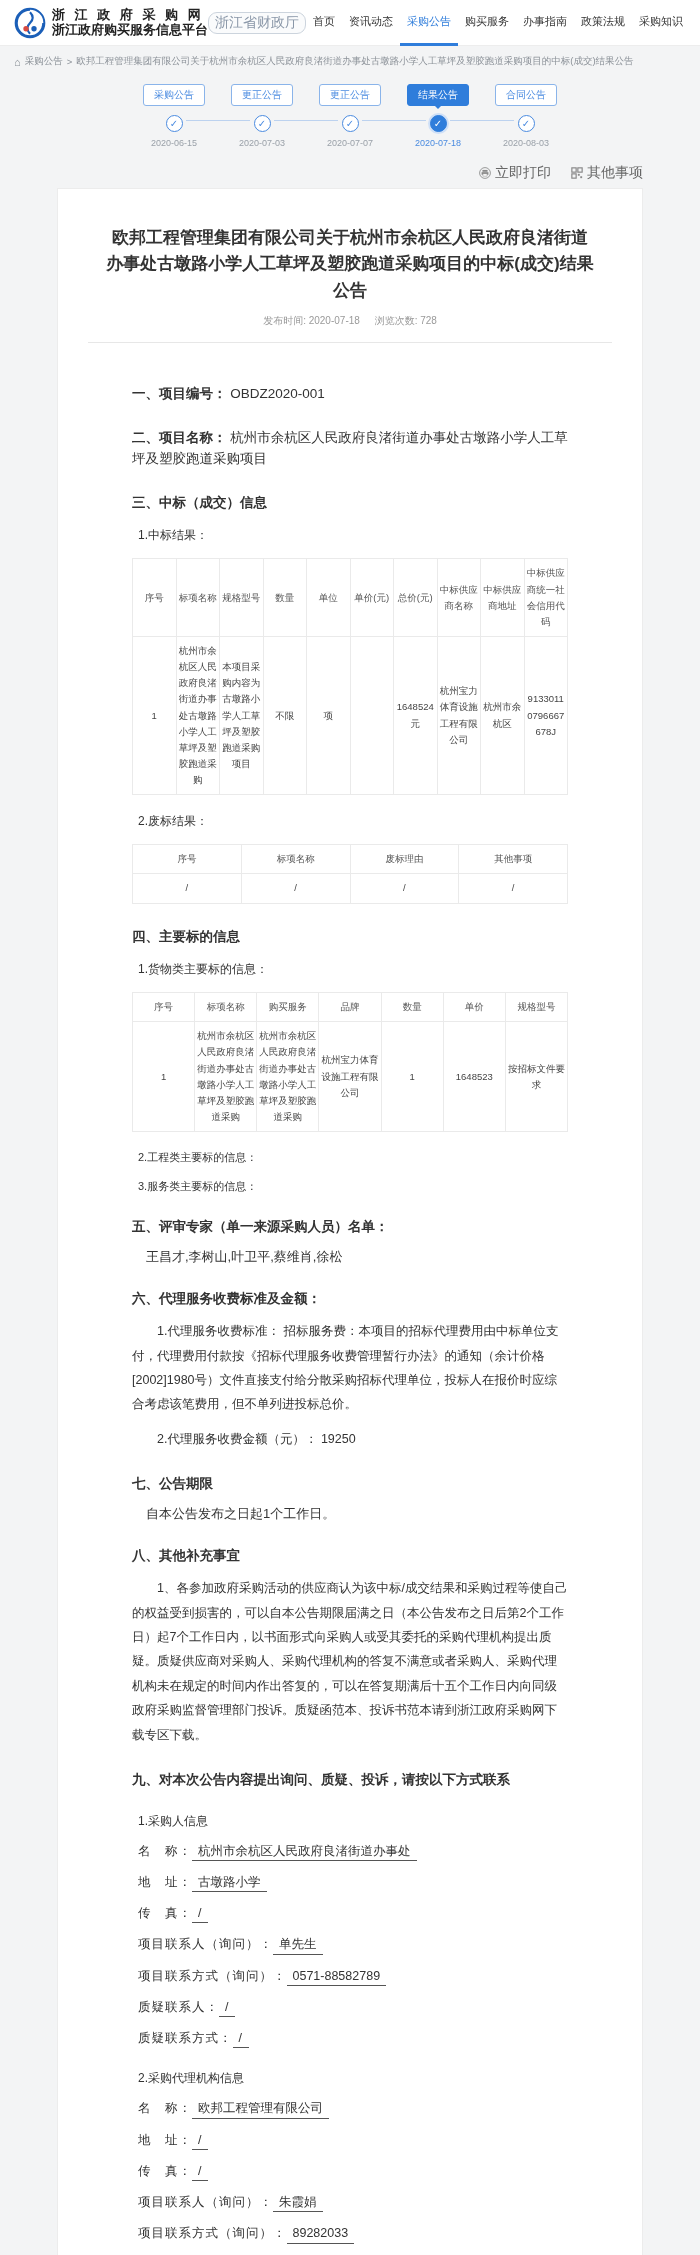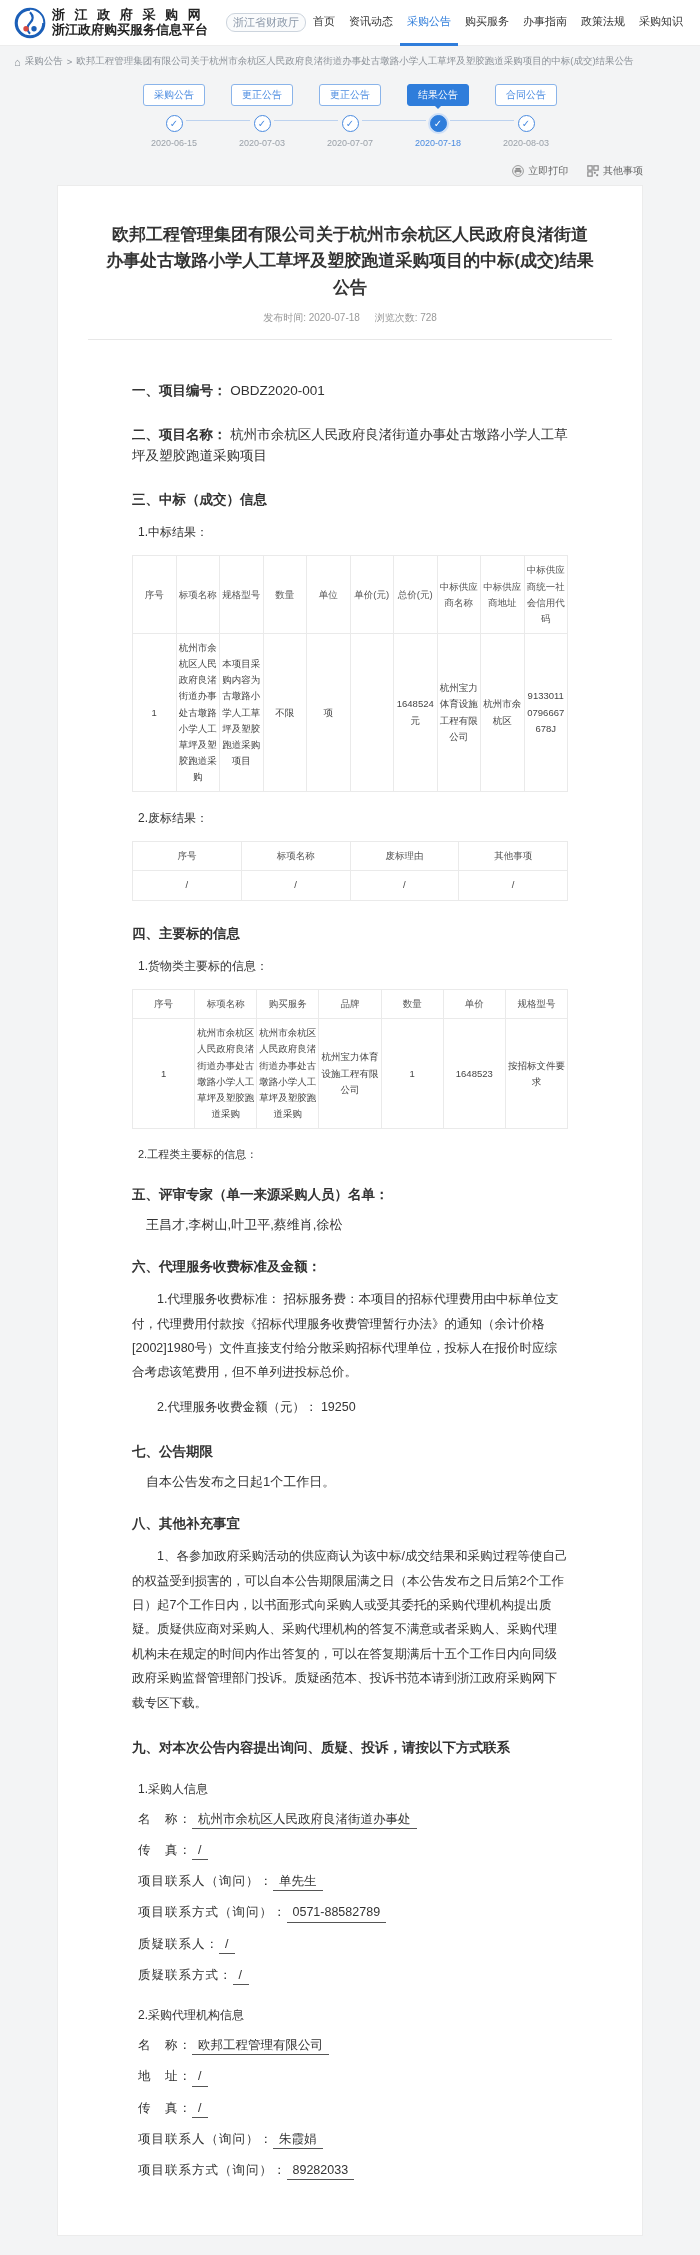--- a/index.html
+++ b/index.html
@@ -4,21 +4,21 @@
 <style>
   * { box-sizing: border-box; margin: 0; padding: 0; }
   html,body { width: 700px; background:#f3f4f5; font-family:"Liberation Sans","DejaVu Sans",sans-serif; color:#333; }
 
   
   .site-header { background:#fff; height:46px; display:flex; align-items:center; padding:0 8px 0 14px; border-bottom:1px solid #ededed; }
   .logo-wrap { width:32px; height:32px; flex:0 0 auto; }
   .site-titles { margin-left:6px; line-height:1.15; }
   .site-title1 { font-size:13px; font-weight:bold; letter-spacing:3px; color:#222; white-space:nowrap; }
   .site-title2 { font-size:13px; font-weight:bold; color:#222; white-space:nowrap; }
-  .org-badge { margin-left:18px; font-size:11px; color:#8a97a8; border:1px solid #ccd4dd; border-radius:9px; padding:1px 6px; white-space:nowrap; background:#fafbfc; }
+  .org-badge { margin-left:0; font-size:14px; color:#8a97a8; border:1px solid #ccd4dd; border-radius:9px; padding:1px 6px; white-space:nowrap; background:#fafbfc; }
   .main-nav { margin-left:auto; display:flex; align-items:stretch; height:46px; overflow:hidden; }
   .nav-item { font-size:11px; color:#333; display:flex; align-items:center; padding:16px 7px; cursor:pointer; border-bottom:3px solid transparent; white-space:nowrap; }
   .nav-item.active { color:#2f7ddb; border-bottom-color:#2f7ddb; }
 
   
   .breadcrumb-bar { padding:9px 14px 6px; font-size:9.5px; color:#8b9198; display:flex; align-items:center; gap:4px; }
   .home-icon { font-size:11px; color:#8b9198; }
   .crumb-root { color:#8b9198; cursor:pointer; }
   .crumb-current { color:#8b9198; white-space:nowrap; overflow:hidden; }
 
@@ -28,21 +28,21 @@
   .tl-step:not(:first-child)::before { content:""; position:absolute; top:36px; left:calc(-50% + 12px); width:calc(100% - 24px); height:1px; background:#bcd2ef; }
   .tl-pill { display:inline-block; font-size:10px; color:#4a8be0; background:#fff; border:1px solid #8ab4ea; border-radius:3px; padding:3px 10px; cursor:pointer; position:relative; white-space:nowrap; }
   .tl-step.active .tl-pill { background:#2f7ddb; border-color:#2f7ddb; color:#fff; }
   .tl-step.active .tl-pill::after { content:""; position:absolute; left:50%; bottom:-4px; margin-left:-4px; border-left:4px solid transparent; border-right:4px solid transparent; border-top:4px solid #2f7ddb; }
   .tl-circle { width:17px; height:17px; margin:9px auto 0; border:1px solid #4a8be0; border-radius:50%; background:#fff; color:#4a8be0; font-size:10px; line-height:15px; position:relative; z-index:1; }
   .tl-step.active .tl-circle { background:#2f7ddb; color:#fff; border-color:#2f7ddb; box-shadow:0 0 0 2px #cfe0f7; }
   .tl-date { margin-top:6px; font-size:9px; color:#9aa1a9; }
   .tl-step.active .tl-date { color:#4a8be0; }
 
   
-  .page-actions { width:586px; margin:16px auto 6px; text-align:right; font-size:10px; color:#666; }
+  .page-actions { width:586px; margin:16px auto 6px; text-align:right; font-size:14px; color:#666; }
   .action-btn { display:inline-flex; align-items:center; gap:4px; margin-left:16px; cursor:pointer; }
   .action-btn svg { display:block; }
 
   
   .card { width:586px; margin:0 auto 14px; background:#fff; border:1px solid #ececec; padding:30px 30px 42px; }
   .article-title { font-size:17px; font-weight:bold; text-align:center; line-height:1.55; margin:6px 18px 10px; color:#333; }
   .article-meta { text-align:center; font-size:10px; color:#9a9a9a; margin-bottom:14px; }
   .article-meta span { margin:0 6px; }
   .divider { border:none; border-top:1px solid #e7e7e7; margin:0 0 14px; }
   .article-body { padding:0 44px;margin-top:40px; }
@@ -244,40 +244,42 @@
             <td>杭州市余杭区人民政府良渚街道办事处古墩路小学人工草坪及塑胶跑道采购</td>
             <td>杭州市余杭区人民政府良渚街道办事处古墩路小学人工草坪及塑胶跑道采购</td>
             <td>杭州宝力体育设施工程有限公司</td>
             <td>1</td>
             <td>1648523</td>
             <td>按招标文件要求</td>
           </tr>
         </tbody>
       </table>
     <div class="sub-label small">2.工程类主要标的信息：</div>
+    <div class="sub-label small">3.服务类主要标的信息：</div>
 
     <div class="sec-heading">五、评审专家（单一来源采购人员）名单：</div>
     <div class="plain-line">王昌才,李树山,叶卫平,蔡维肖,徐松</div>
 
     <div class="sec-heading">六、代理服务收费标准及金额：</div>
     <p class="para">1.代理服务收费标准： 招标服务费：本项目的招标代理费用由中标单位支付，代理费用付款按《招标代理服务收费管理暂行办法》的通知（余计价格[2002]1980号）文件直接支付给分散采购招标代理单位，投标人在报价时应综合考虑该笔费用，但不单列进投标总价。</p>
     <p class="para">2.代理服务收费金额（元）： 19250</p>
 
     <div class="sec-heading">七、公告期限</div>
     <div class="plain-line">自本公告发布之日起1个工作日。</div>
 
     <div class="sec-heading">八、其他补充事宜</div>
     <p class="para">1、各参加政府采购活动的供应商认为该中标/成交结果和采购过程等使自己的权益受到损害的，可以自本公告期限届满之日（本公告发布之日后第2个工作日）起7个工作日内，以书面形式向采购人或受其委托的采购代理机构提出质疑。质疑供应商对采购人、采购代理机构的答复不满意或者采购人、采购代理机构未在规定的时间内作出答复的，可以在答复期满后十五个工作日内向同级政府采购监督管理部门投诉。质疑函范本、投诉书范本请到浙江政府采购网下载专区下载。</p>
 
     <div class="sec-heading">九、对本次公告内容提出询问、质疑、投诉，请按以下方式联系</div>
 
     <div>
         <div class="contact-group">
           <div class="contact-title">1.采购人信息</div>
           <div class="contact-line"><span class="contact-label">名　称：</span><span class="contact-value">杭州市余杭区人民政府良渚街道办事处</span></div>
+          <div class="contact-line"><span class="contact-label">地　址：</span><span class="contact-value">古墩路小学</span></div>
           <div class="contact-line"><span class="contact-label">传　真：</span><span class="contact-value">/</span></div>
           <div class="contact-line"><span class="contact-label">项目联系人（询问）：</span><span class="contact-value">单先生</span></div>
           <div class="contact-line"><span class="contact-label">项目联系方式（询问）：</span><span class="contact-value">0571-88582789</span></div>
           <div class="contact-line"><span class="contact-label">质疑联系人：</span><span class="contact-value">/</span></div>
           <div class="contact-line"><span class="contact-label">质疑联系方式：</span><span class="contact-value">/</span></div>
         </div>
         <div class="contact-group">
           <div class="contact-title">2.采购代理机构信息</div>
           <div class="contact-line"><span class="contact-label">名　称：</span><span class="contact-value">欧邦工程管理有限公司</span></div>
           <div class="contact-line"><span class="contact-label">地　址：</span><span class="contact-value">/</span></div>

